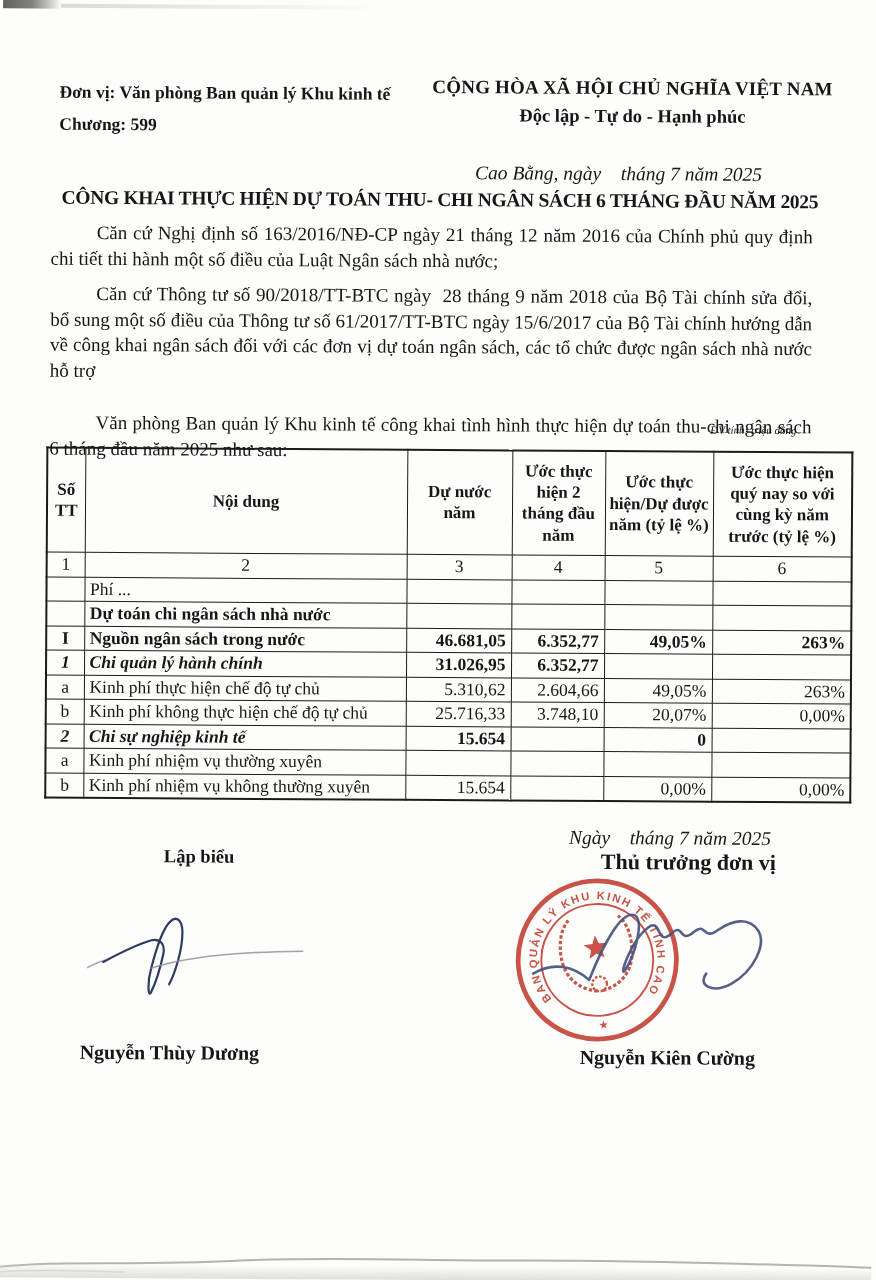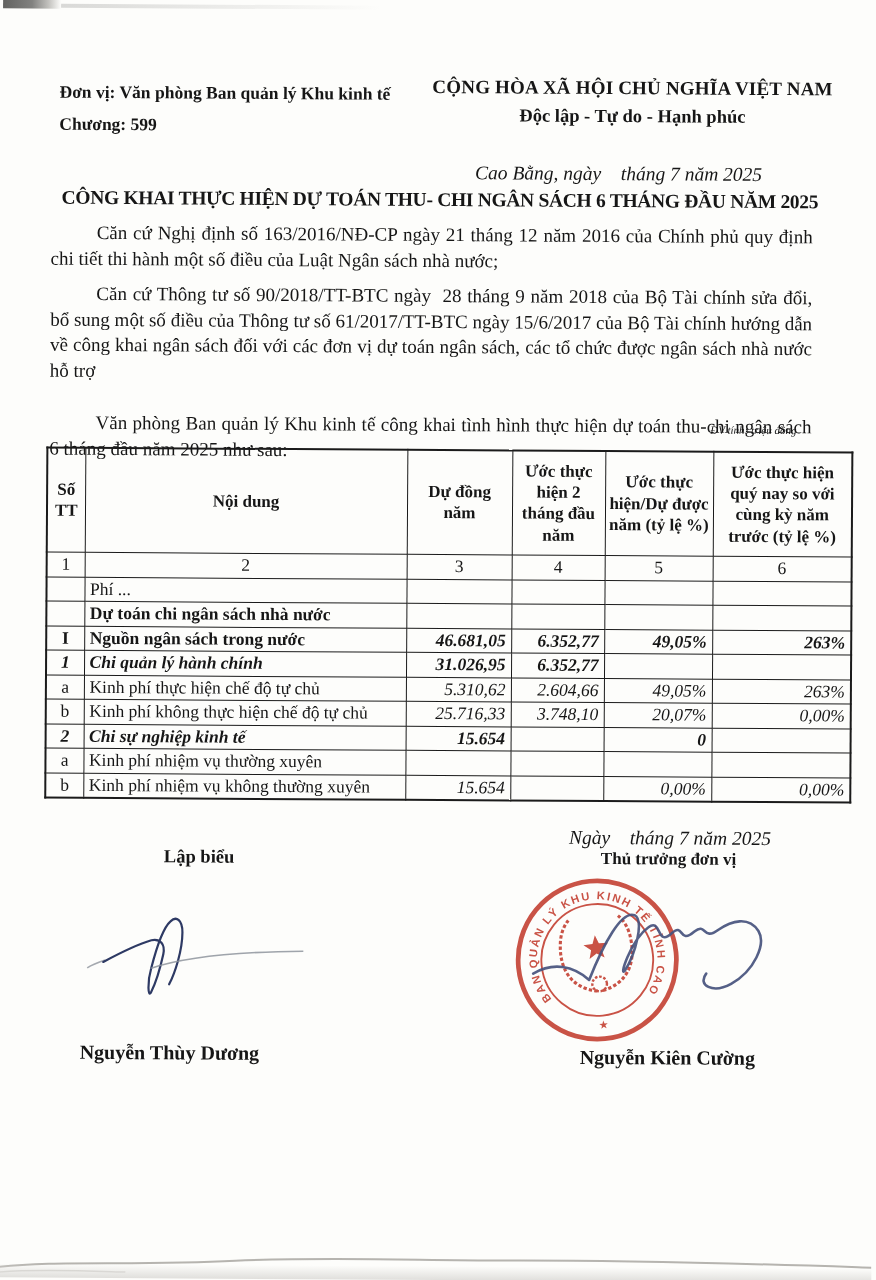--- a/index.html
+++ b/index.html
@@ -41,31 +41,31 @@
   table.budget{position:absolute;left:46px;top:449px;border-collapse:collapse;table-layout:fixed;
     width:805px;font-size:17.5px;}
   table.budget,table.budget th,table.budget td{border:1.5px solid #1b1b1b;}
   table.budget{border-width:2px;}
   table.budget th{font-weight:700;font-size:17px;line-height:1.25;padding:2px 3px;vertical-align:middle;}
   table.budget tr.hdr{height:104px;}
   table.budget tr.colnum td{height:24px;text-align:center;padding:0 2px;}
   table.budget tbody td{height:23.5px;padding:0 5px;overflow:hidden;white-space:nowrap;}
   td.cell-stt{text-align:center;padding:0 1px !important;}
   td.cell-content{text-align:left;}
-  td.cell-num{text-align:right;font-style:italic;}
+  td.cell-num{text-align:right;}
   tr.r-bold td.cell-content{font-weight:700;}
   tr.r-section td{font-weight:700;}
   tr.r-sub td.cell-stt{font-weight:700;font-style:italic;}
   tr.r-sub td.cell-content{font-weight:700;font-style:italic;}
   tr.r-sub td.cell-num{font-weight:700;}
 
   
   .sig-date{position:absolute;left:571px;top:826px;font-style:italic;font-size:19.5px;white-space:pre;}
   .sig-left-title{position:absolute;left:166px;top:848px;font-weight:700;font-size:18.5px;text-align:center;}
-  .sig-right-title{position:absolute;left:603px;top:848px;font-weight:700;font-size:17px;}
+  .sig-right-title{position:absolute;left:603px;top:848px;font-weight:700;font-size:22px;}
   .name-left{position:absolute;left:83px;top:1043px;font-weight:700;font-size:20px;}
   .name-right{position:absolute;left:583px;top:1045px;font-weight:700;font-size:20px;}
   .stamp{position:absolute;left:514px;top:873px;opacity:.87;}
   .sig-right-scribble{position:absolute;left:530px;top:885px;}
   .sig-left-scribble{position:absolute;left:88px;top:912px;}
 </style>
 </head>
 <body>
 
 <div class="page">
@@ -101,21 +101,21 @@
           <col style="width:322px">
           <col style="width:105px">
         <col style="width:93px">
           <col style="width:108px">
           <col style="width:139px">
       </colgroup>
       <thead>
         <tr class="hdr">
           <th>Số TT</th>
           <th>Nội dung</th>
-          <th>Dự đồng năm</th>
+          <th>Dự nước năm</th>
           <th>Ước thực hiện 2 tháng đầu năm</th>
           <th>Ước thực hiện/Dự được năm (tỷ lệ %)</th>
           <th>Ước thực hiện quý nay so với cùng kỳ năm trước (tỷ lệ %)</th>
         </tr>
         <tr class="colnum">
           <td>1</td>
           <td>2</td>
           <td>3</td>
           <td>4</td>
           <td>5</td>

